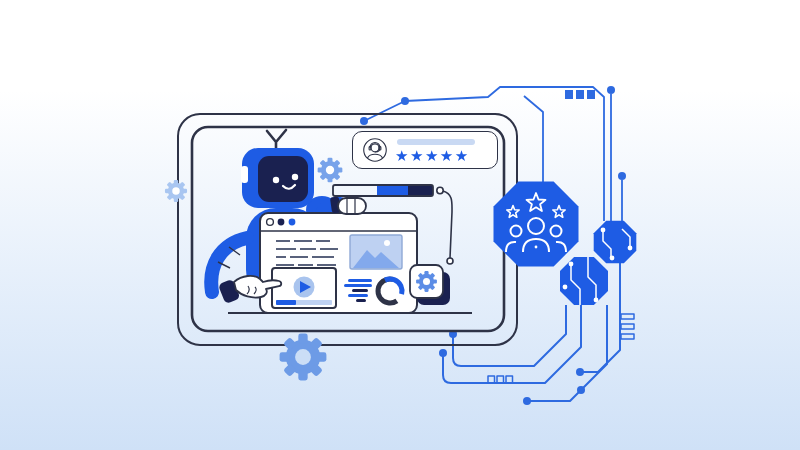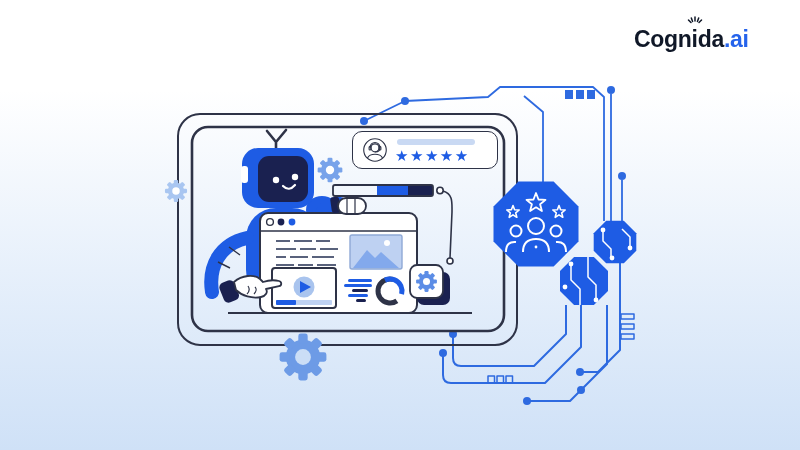--- a/index.html
+++ b/index.html
@@ -224,31 +224,20 @@
   </g>
   <g>
     <polygon class="fl-p" points="608.0,290.9 593.9,305.0 574.1,305.0 560.0,290.9 560.0,271.1 574.1,257.0 593.9,257.0 608.0,271.1"></polygon>
     <path class="sf st-w" d="M571,266 V280 L580,289 V305 M596,298 V285 L588,277 V257" stroke-width="1.5"></path>
     <circle class="fl-w" cx="571" cy="264" r="2.4"></circle>
     <circle class="fl-w" cx="565" cy="287" r="2.4"></circle>
     <circle class="fl-w" cx="596" cy="300" r="2.4"></circle>
   </g>
 </svg>
 
-<div class="logo">
-  <span>Cogn</span><span class="iwrap"><svg class="burst" viewBox="0 0 16 12">
-          <g fill="none" stroke="var(--logo-ink)" stroke-width="1.5" stroke-linecap="round">
-            <path d="M8,5 V1"></path>
-            <path d="M4,6.5 L1.5,4"></path>
-            <path d="M12,6.5 L14.5,4"></path>
-            <path d="M5.6,5.4 L4.3,2"></path>
-            <path d="M10.4,5.4 L11.7,2"></path>
-          </g>
-        </svg><span>i</span></span><span>da</span><span class="accent">.ai</span>
-</div>
 
 <div class="card">
   <svg class="avatar" viewBox="0 0 30 30">
     <g fill="none" stroke="var(--ink)" stroke-width="1.3" stroke-linecap="round">
       <circle cx="15" cy="15" r="13"></circle>
       <circle cx="15" cy="12.5" r="4.6"></circle>
       <path d="M6.5,24 c2.5,-5.5 14.5,-5.5 17,0"></path>
       <path d="M9.3,12 a5.7,5.7 0 0 1 11.4,0"></path>
       <path d="M20.7,12.5 c0,3.5 -2.5,4.8 -5,4.8"></path>
       <rect x="8.2" y="11" width="2" height="4" rx="1"></rect>

